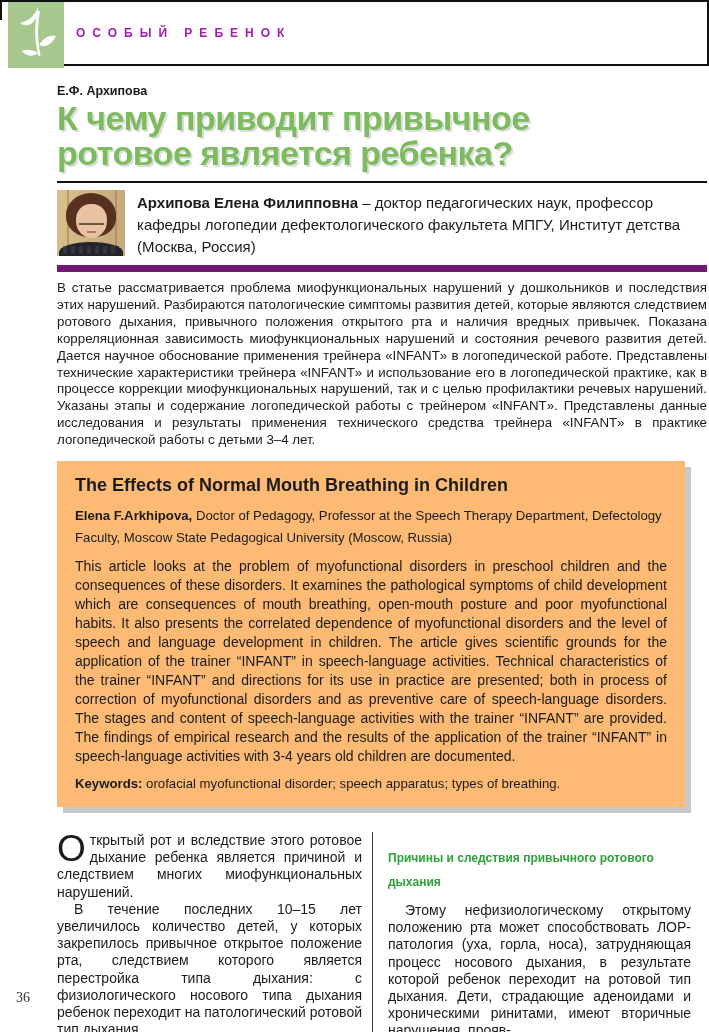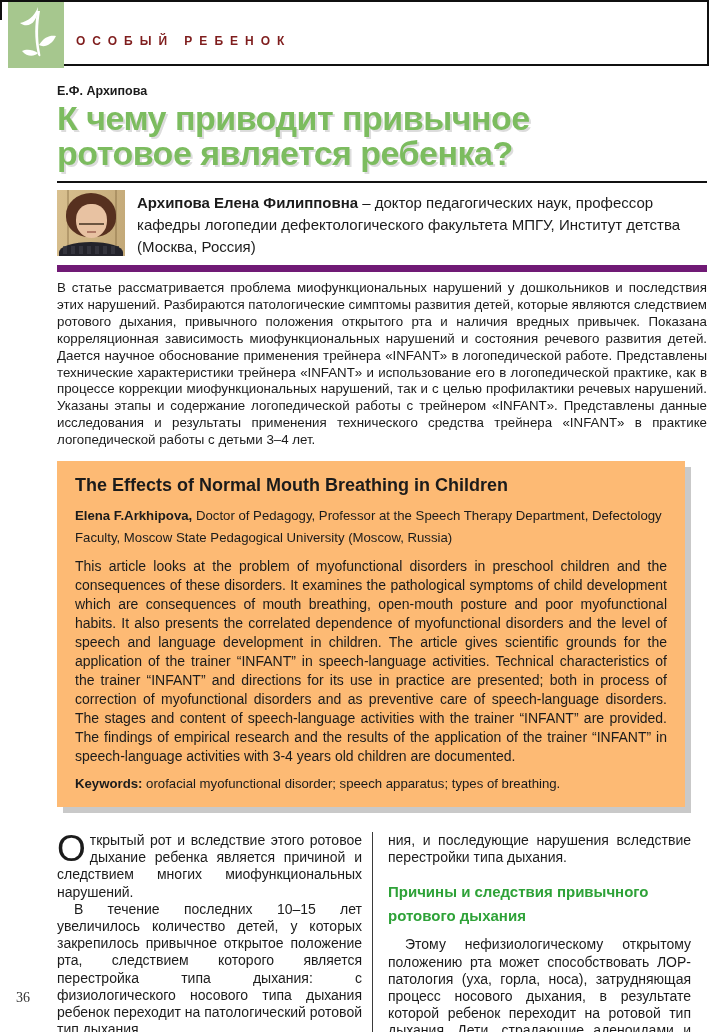--- a/index.html
+++ b/index.html
@@ -11,22 +11,22 @@
   
   .frame-top{position:absolute;top:0;left:0;width:709px;height:2px;background:#101010;}
   .frame-right{position:absolute;top:0;right:0;width:2px;height:66px;background:#101010;}
   .frame-left-stub{position:absolute;top:0;left:0;width:2px;height:20px;background:#101010;}
   .banner-rule{position:absolute;top:64px;left:62px;right:0;height:2px;background:#101010;}
   .logo{
     position:absolute;top:2px;left:8px;width:56px;height:66px;
     background:#a6c78e;display:flex;align-items:center;justify-content:center;
   }
   .journal-name{
-    position:absolute;top:34px;left:76px;
-    font-size:12px;font-weight:bold;letter-spacing:7px;color:#7f1d1d;
+    position:absolute;top:26px;left:76px;
+    font-size:12px;font-weight:bold;letter-spacing:7px;color:#a21caf;
   }
   
   .main{position:absolute;top:84px;left:57px;width:650px;}
   .kicker{font-size:12.5px;font-weight:bold;margin:0 0 3px 0;}
   .title{
     margin:0 0 10px 0;font-size:34px;line-height:35px;font-weight:bold;
     letter-spacing:-0.5px;color:#7cbc5f;text-shadow:2px 2px 0 #dcdcdc;
   }
   .title span{display:block;}
   
@@ -57,21 +57,21 @@
   .columns{display:flex;margin-top:25px;}
   .col-left{width:305px;padding-right:10px;}
   .col-right{width:303px;border-left:1px solid #3a3a3a;padding-left:15px;}
   .columns p{margin:0;font-size:14px;line-height:17.2px;text-align:justify;}
   .columns p.indent{text-indent:17px;}
   .dropcap{
     float:left;font-size:37px;line-height:29px;padding:2px 4px 0 0;
     font-weight:normal;
   }
   .col-head{
-    margin:14px 0 8px 0;font-size:15px;line-height:24px;font-weight:bold;color:#2ea238;
+    margin:14px 0 8px 0;font-size:12px;line-height:24px;font-weight:bold;color:#2ea238;
   }
   .page-number{position:absolute;left:16px;top:990px;font-family:"Liberation Serif", serif;font-size:14px;color:#333;}
 </style>
 </head>
 <body>
 
 <div class="page">
 
   <div class="frame-top"></div>
   <div class="frame-right"></div>
@@ -124,21 +124,20 @@
       <p class="en-keywords"><strong>Keywords:</strong><span> orofacial myofunctional disorder; speech apparatus; types of breathing.</span></p>
     </section>
 
     <section class="columns">
       <div class="col-left">
         <p><span class="dropcap">О</span><span>ткрытый рот и вследствие этого ротовое дыхание ребенка является причиной и следствием многих миофункциональных нарушений.</span></p>
         <p class="indent">В течение последних 10–15 лет увеличилось количество детей, у которых закрепилось привычное открытое положение рта, следствием которого является перестройка типа дыхания: с физиологического носового типа дыхания ребенок переходит на патологический ротовой тип дыхания.</p>
 
       </div>
       <div class="col-right">
-        <p>ния, и последующие нарушения вследствие перестройки типа дыхания.</p>
         <h3 class="col-head">Причины и следствия привычного ротового дыхания</h3>
         <p class="indent">Этому нефизиологическому открытому положению рта может способствовать ЛОР-патология (уха, горла, носа), затрудняющая процесс носового дыхания, в результате которой ребенок переходит на ротовой тип дыхания. Дети, страдающие аденоидами и хроническими ринитами, имеют вторичные нарушения, прояв-</p>
       </div>
     </section>
 
   </div>
 
   <div class="page-number">36</div>
 
 </div>

